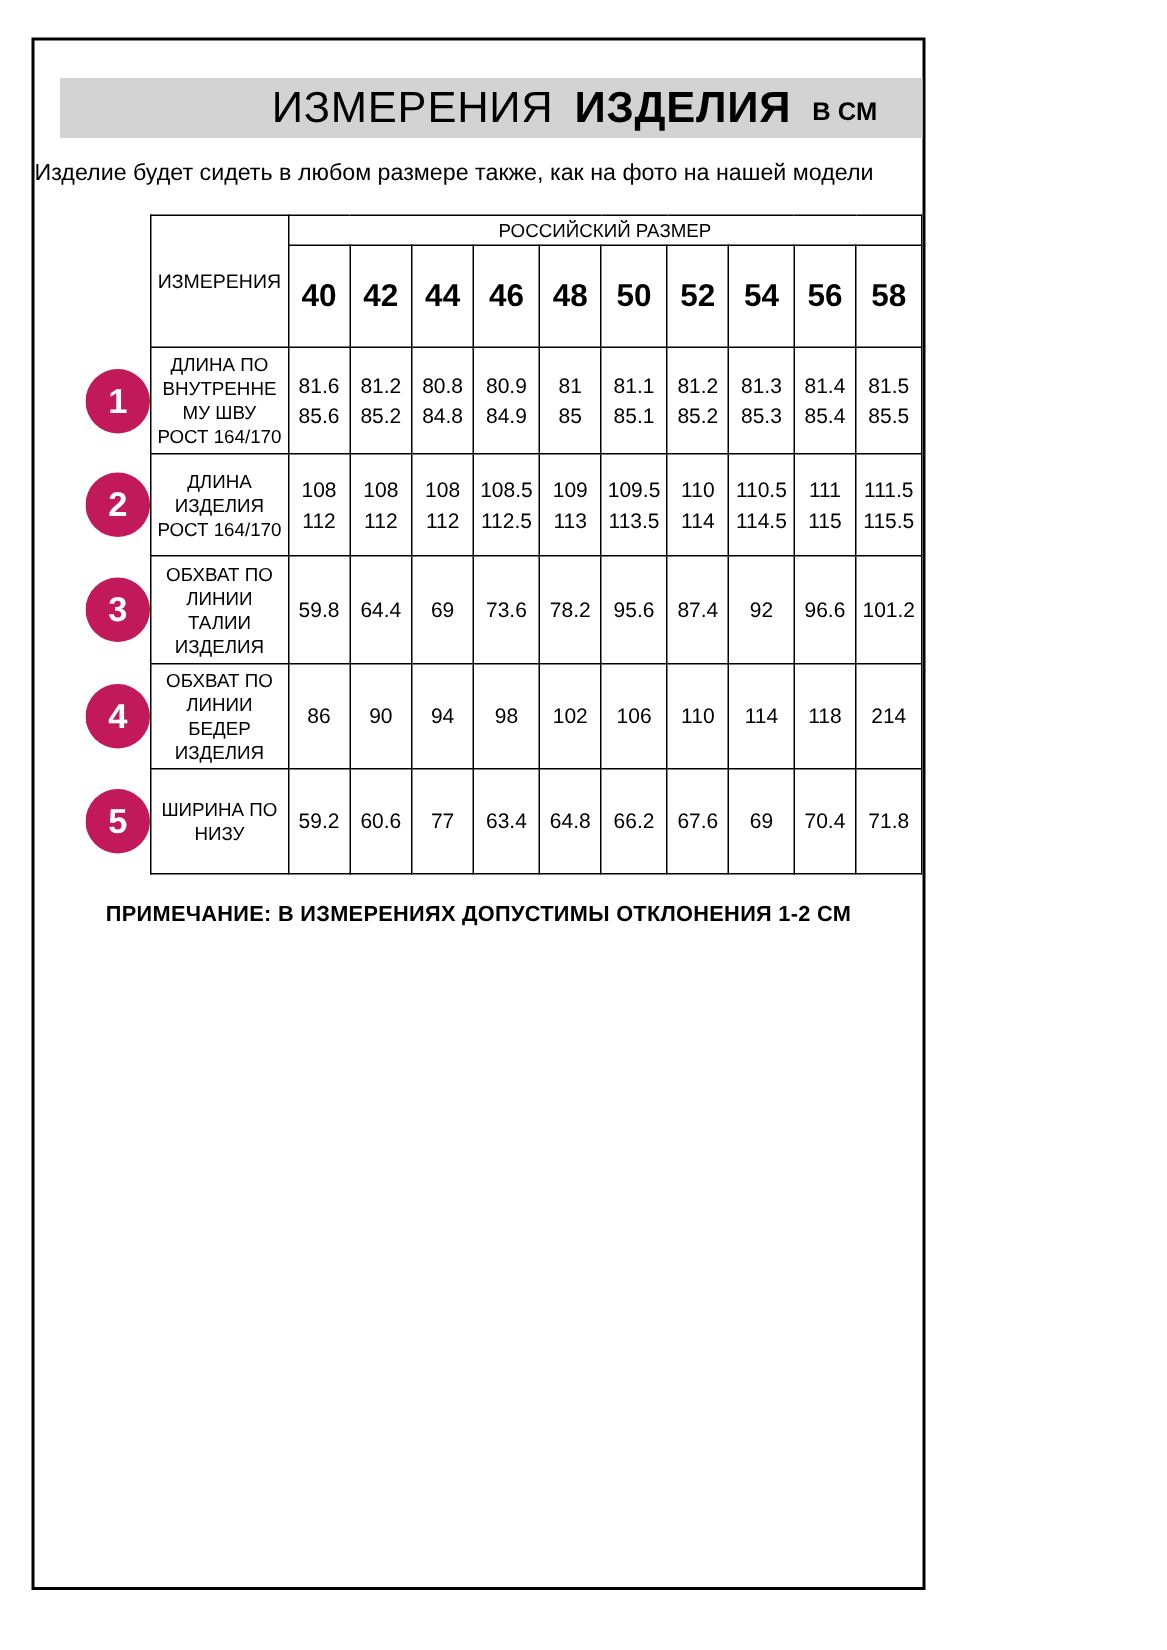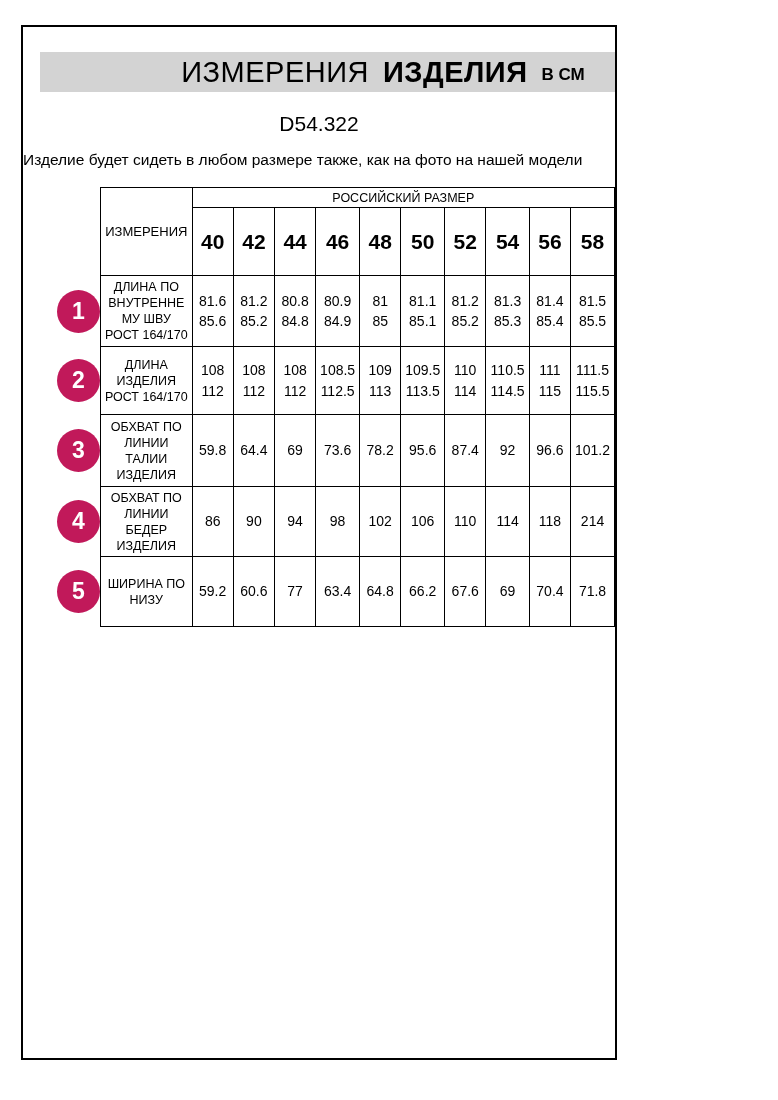--- a/index.html
+++ b/index.html
@@ -109,21 +109,20 @@
 <body>
 
 <div class="page-border">
 
   <div class="title-bar">
     <span class="title-part-1">ИЗМЕРЕНИЯ</span>
     <span class="title-part-2">ИЗДЕЛИЯ</span>
     <span class="title-part-3">В СМ</span>
   </div>
 
-  <div class="model-code">D54.322</div>
 
   <p class="intro-paragraph">Изделие будет сидеть в любом размере также, как на фото на нашей модели</p>
 
   <div class="table-wrap">
     <table class="size-table">
       <colgroup>
         <col style="width:43px">
         <col style="width:96px">
         <col style="width:48px">
           <col style="width:48px">
@@ -268,14 +267,15 @@
           <td class="value-cell">66.2</td>
           <td class="value-cell">67.6</td>
           <td class="value-cell">69</td>
           <td class="value-cell">70.4</td>
           <td class="value-cell">71.8</td>
         </tr>
       </tbody>
     </table>
   </div>
 
+  <div class="note">ПРИМЕЧАНИЕ: В ИЗМЕРЕНИЯХ ДОПУСТИМЫ ОТКЛОНЕНИЯ 1-2 СМ</div>
 
 </div>
 
 </body></html>

